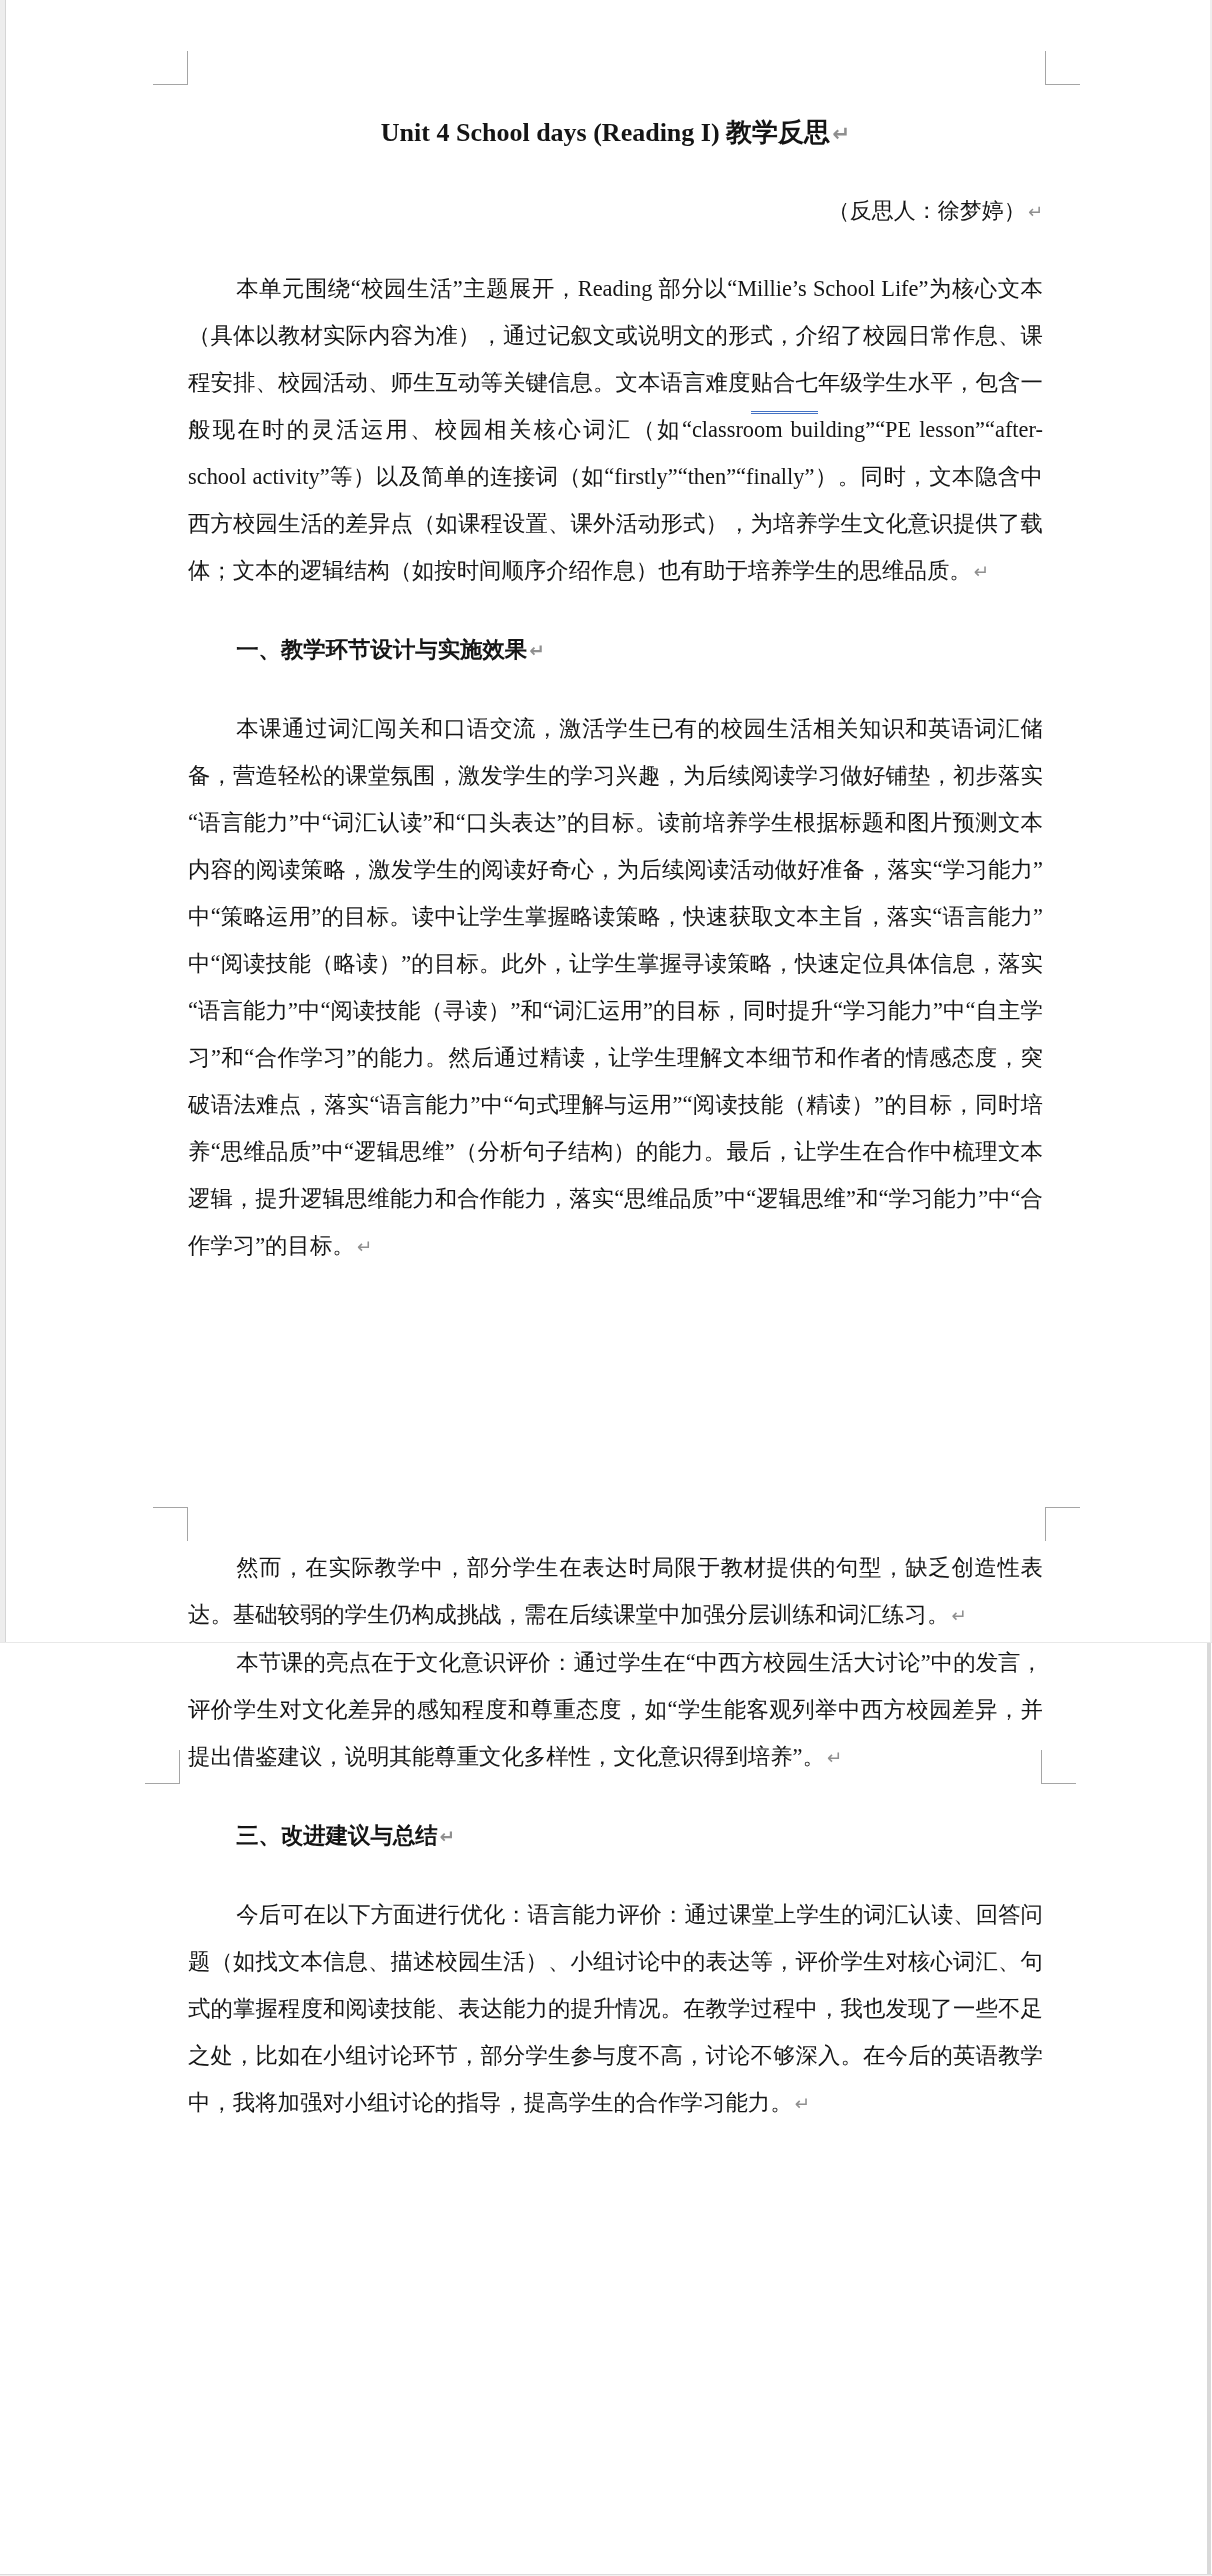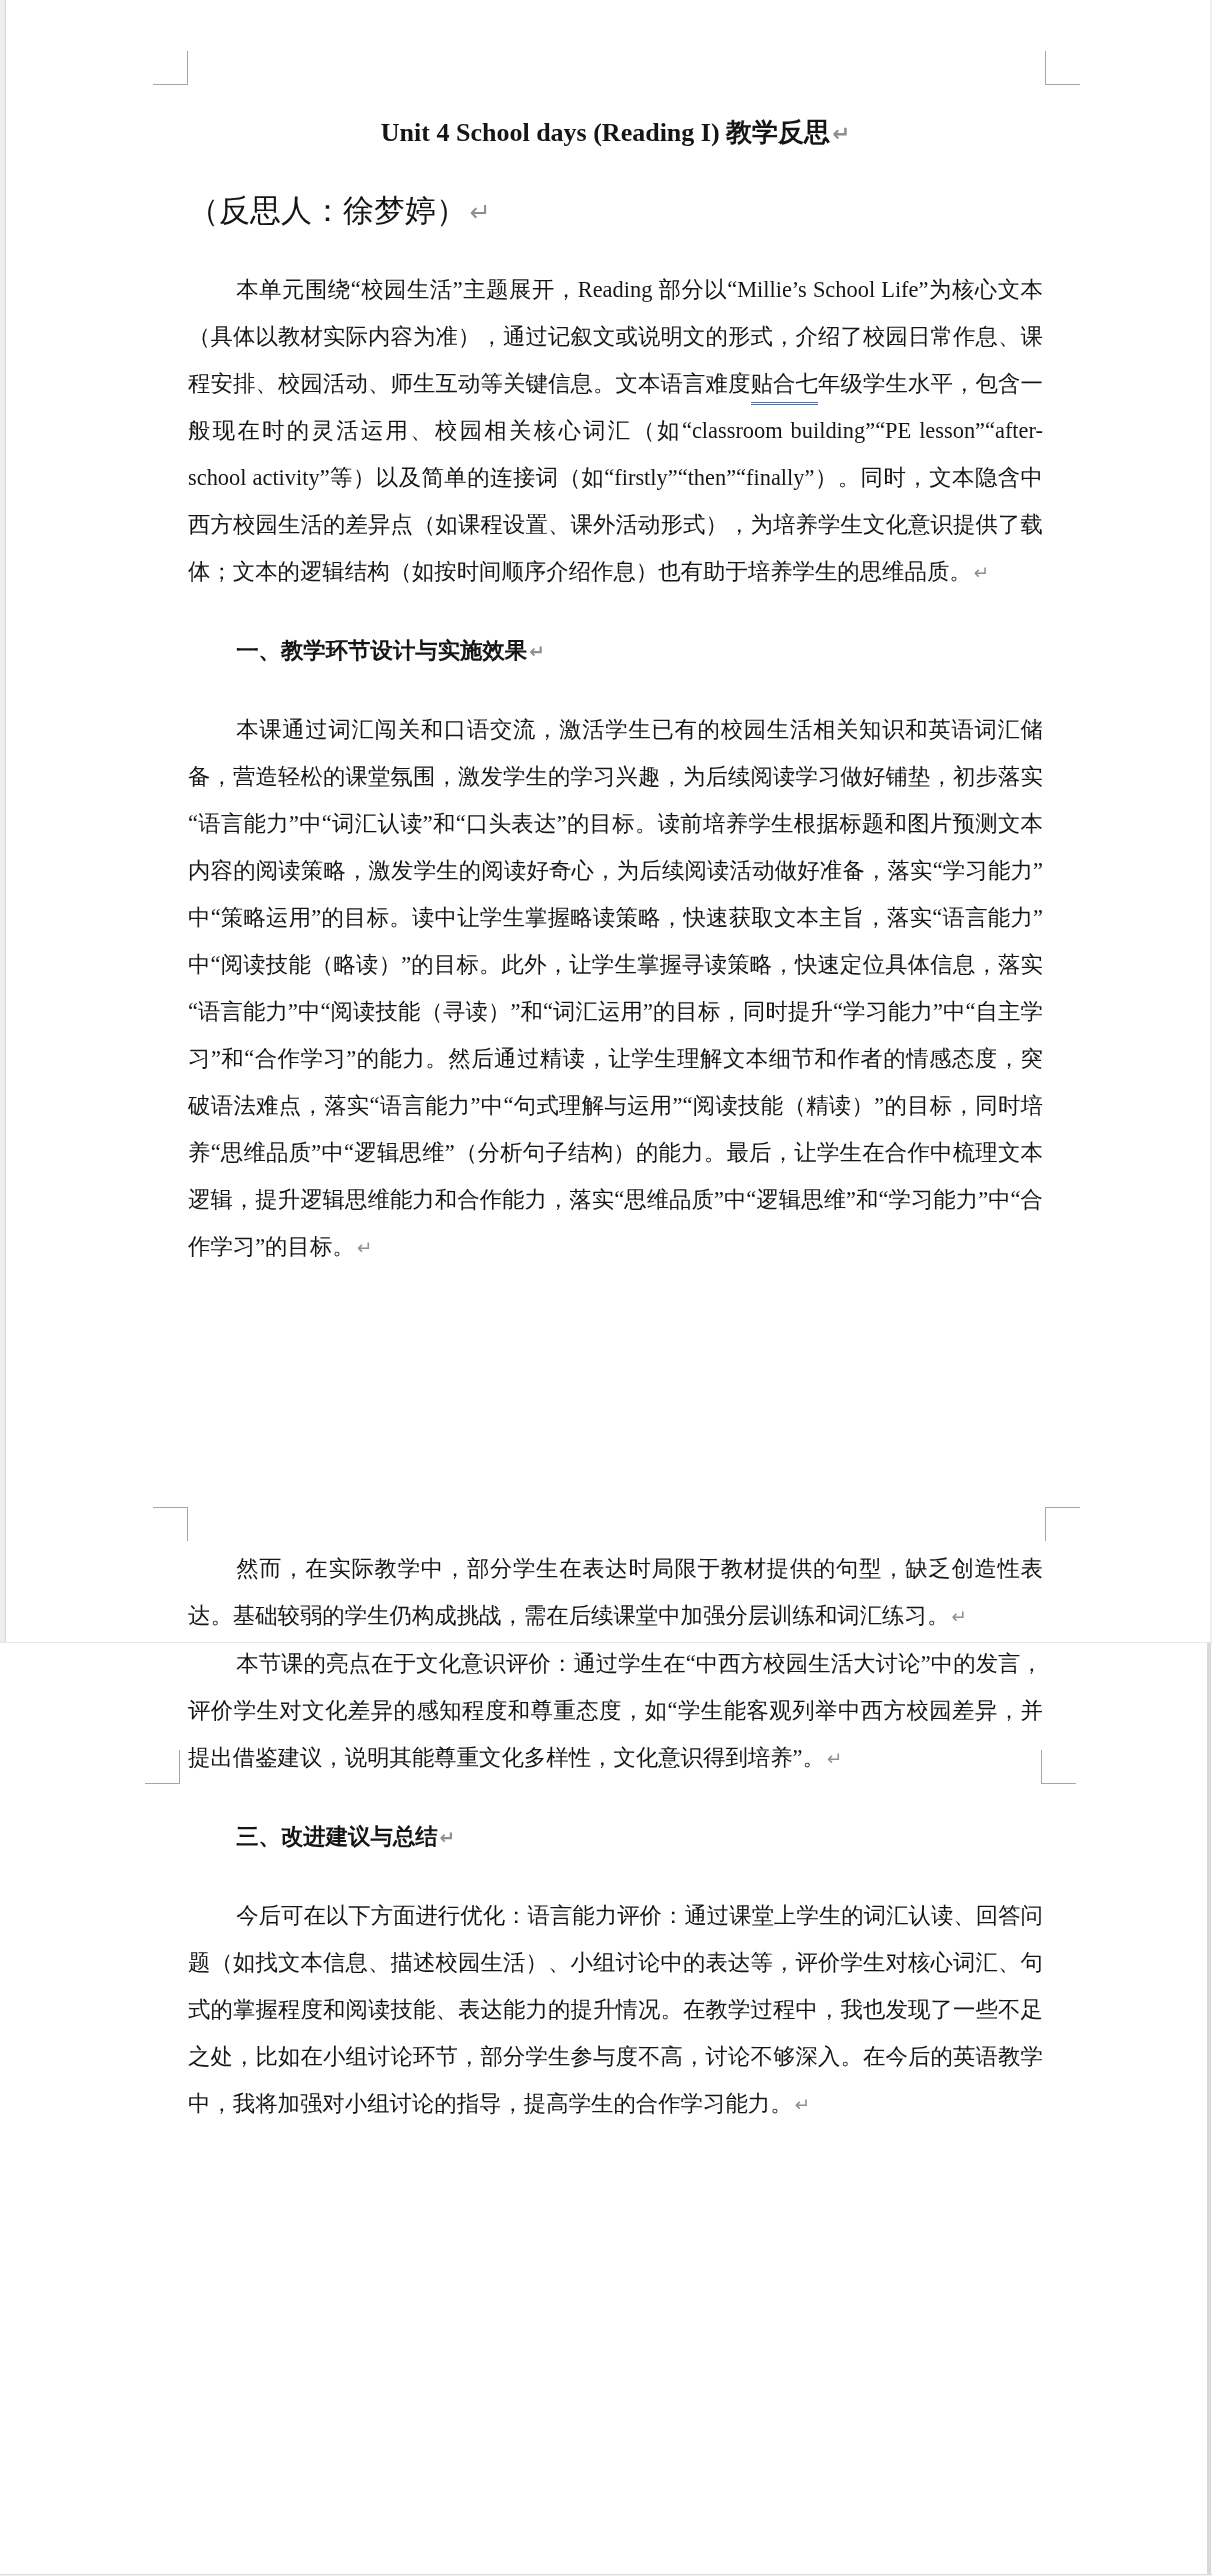--- a/index.html
+++ b/index.html
@@ -54,32 +54,32 @@
     font-size: 22.4px; line-height: 47px;
     text-align: justify;
   }
   .doc-title {
     margin-top: 21px;
     font-size: 26px; line-height: 52px; font-weight: bold;
     text-align: center; text-indent: 0;
   }
   .doc-byline {
     margin-top: 27px;
-    font-size: 31px; line-height: 47px;
-    text-align: left; text-indent: 0;
+    font-size: 22px; line-height: 47px;
+    text-align: right; text-indent: 0;
   }
   .doc-flow { margin: 0; }
   .block-para { margin: 0; text-indent: 2.15em; }
   .doc-flow > .block-para:first-child { margin-top: 30px; }
   .block-heading { margin: 31px 0; font-weight: bold; text-indent: 2.15em; }
   .page-break { height: 274px; }
 
   .grammar-underline {
     border-bottom: 3px double #4472c4;
-    padding-bottom: 6px;
+    padding-bottom: 16px;
   }
   .pilcrow {
     font-family: "DejaVu Sans", sans-serif;
     color: #8f8f8f;
     font-size: 0.82em;
     margin-left: 2.2px;
   }
 </style>
 </head>
 <body>

